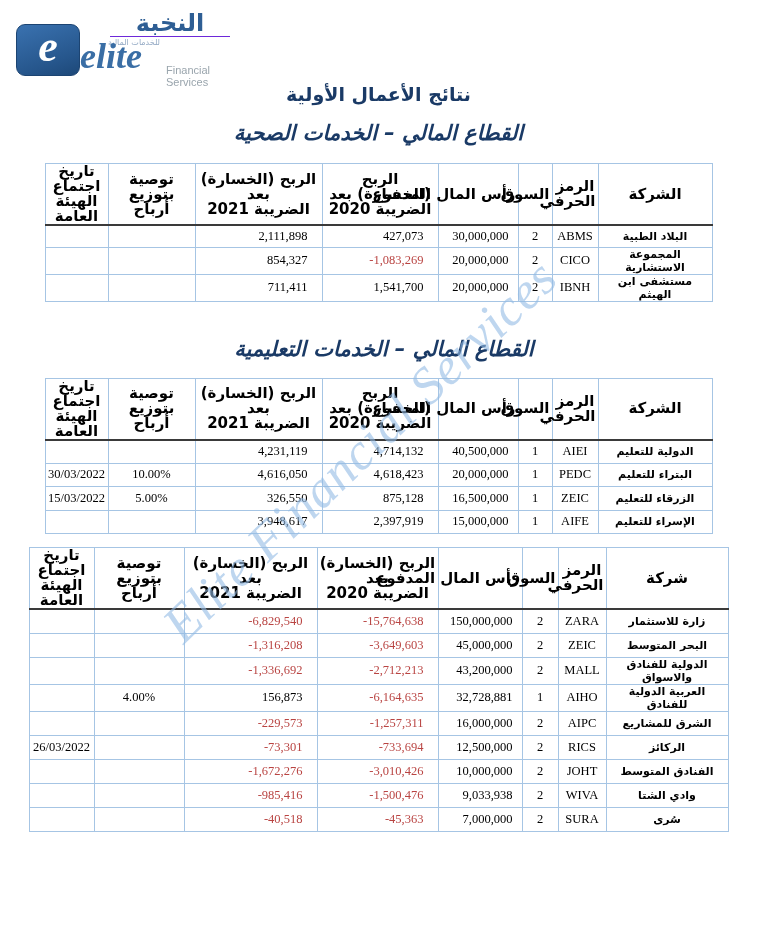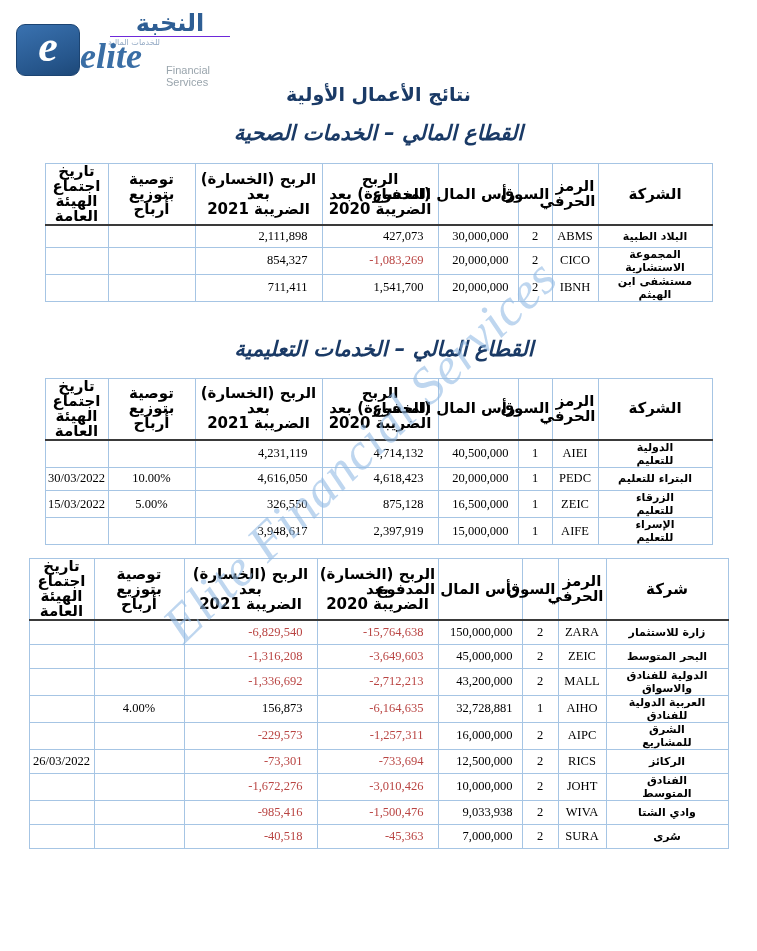--- a/index.html
+++ b/index.html
@@ -69,21 +69,21 @@
   .sec-table th {
     height:48px; font-size:15px; font-weight:bold; color:#000;
     text-align:center; line-height:15px; border-bottom:2px solid #3a3a3a;
     background:#fff; padding:0 2px;
   }
   .th-nowrap div { white-space:nowrap; }
   .sec-0 td { height:22px; }
   .sec-1 td { height:23.5px;margin-left:48px; }
   .sec-2 td { height:24px; }
 
-  td.ar-cell { font-size:11px; font-weight:bold; color:#000; text-align:center; padding:0 18px; }
+  td.ar-cell { font-size:11px; font-weight:bold; color:#000; text-align:center; padding:0 3px; }
   td.num-cell { direction:ltr; font-family:"Liberation Serif", serif; font-size:12.5px;
     color:#000; text-align:center; padding:0 2px; }
   td.r-align { text-align:right; padding-right:14px; }
   td.cap-align { text-align:right; padding-right:9px; }
   td.neg { color:#b94442; }
 
   
   .footer-ar { margin-top:52px; direction:rtl; text-align:center;
     color:#8c8c8c; font-size:9.5px; font-weight:bold; line-height:14px; }
 </style>

